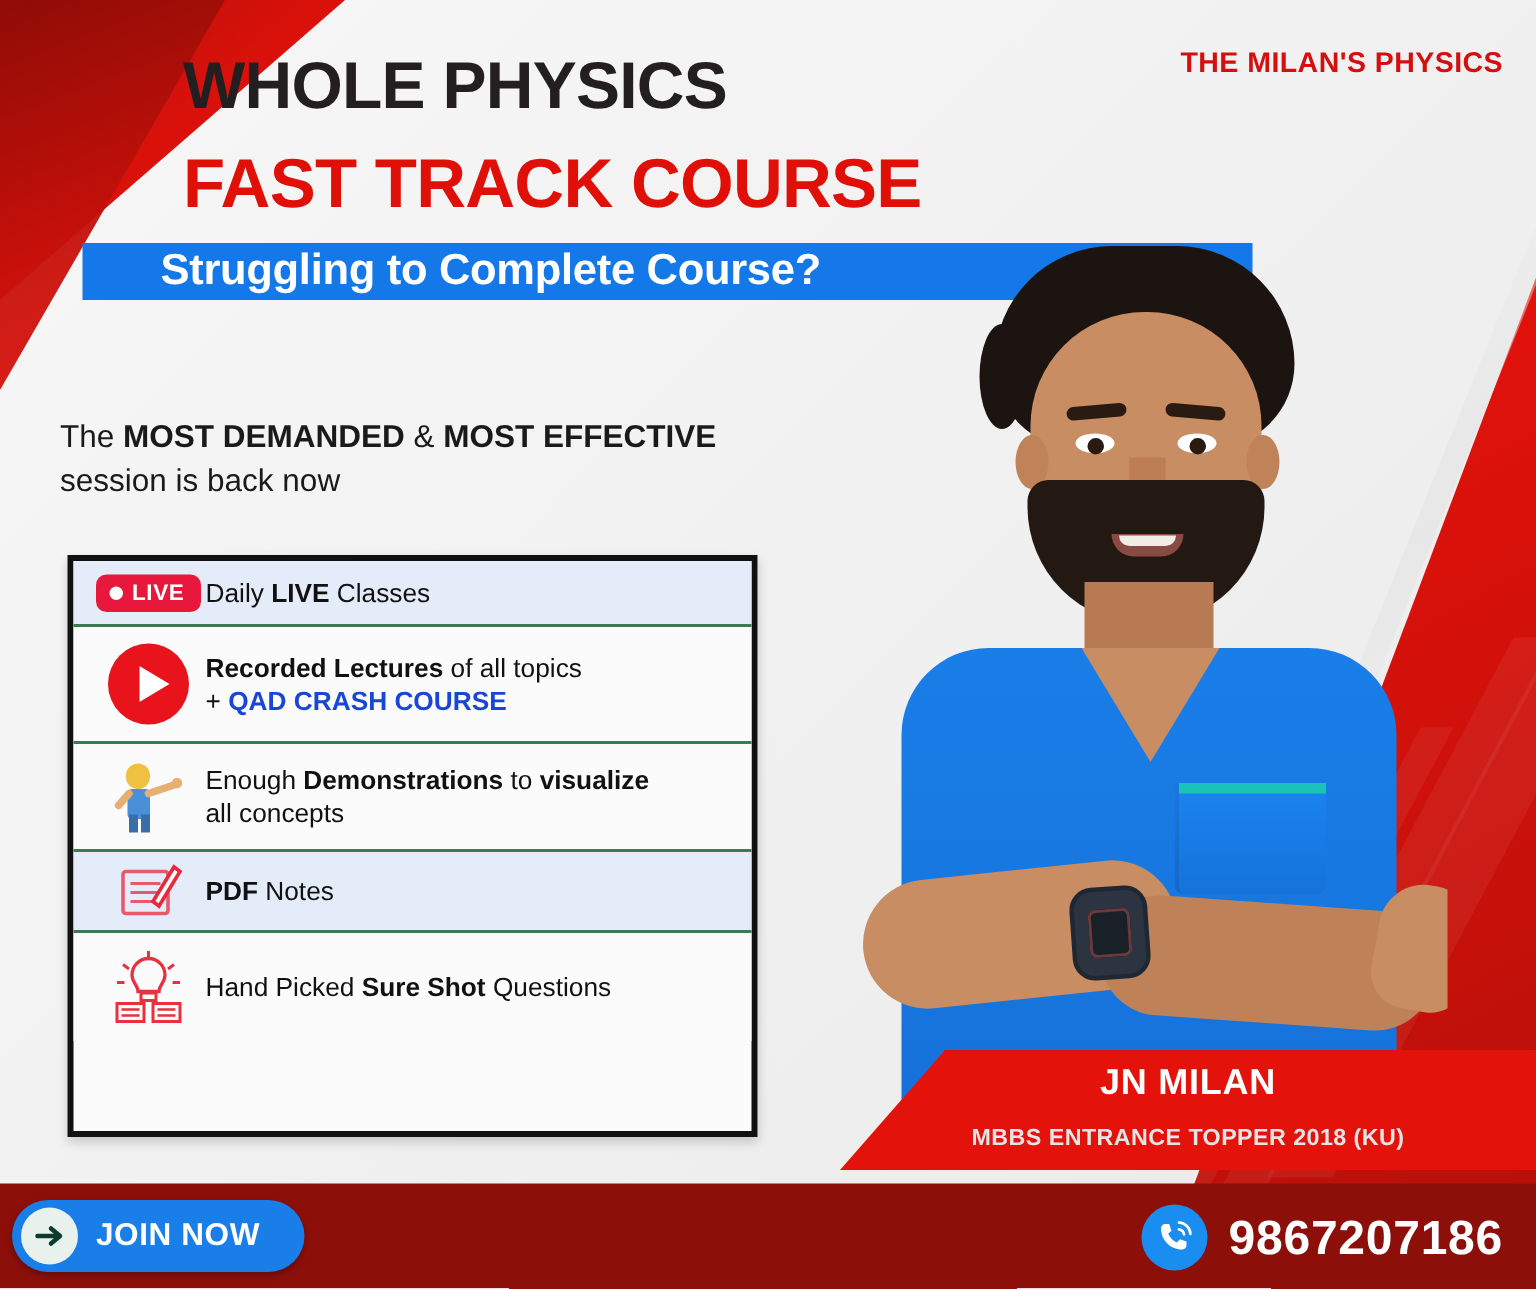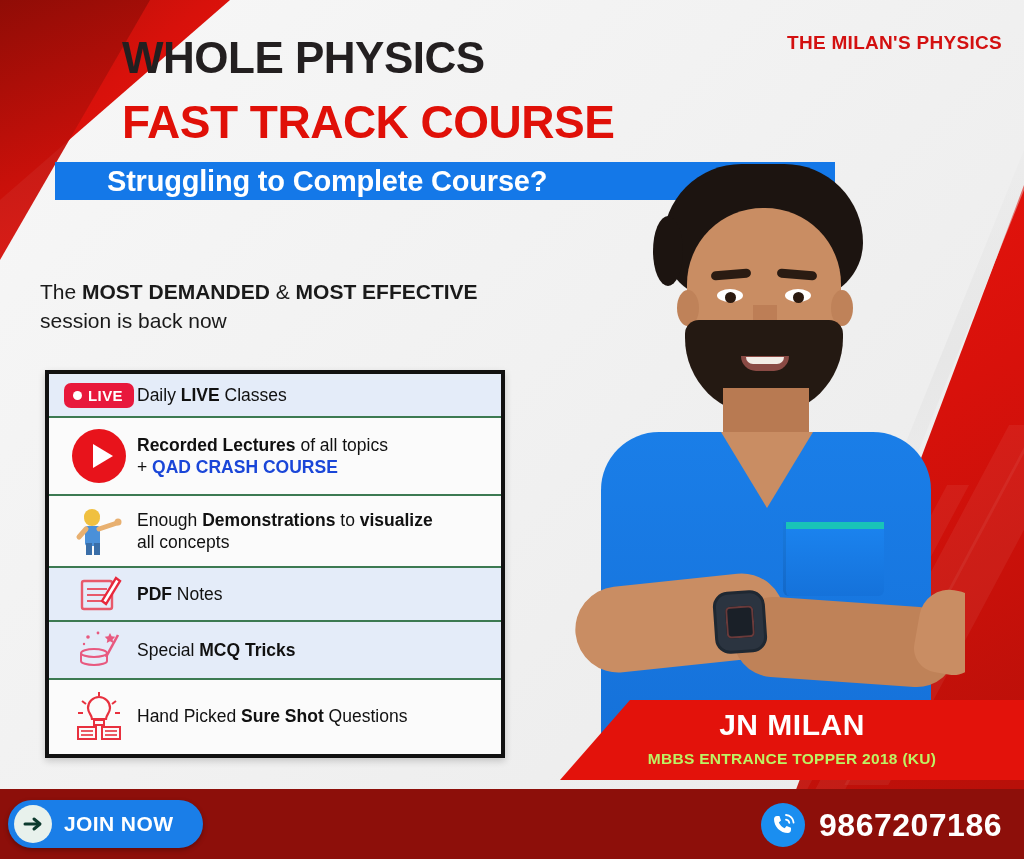--- a/index.html
+++ b/index.html
@@ -194,25 +194,25 @@
   }
 
   
   .name-banner{
     position:absolute;left:560px;top:700px;width:464px;height:80px;
     background:#e3120b;
     clip-path:polygon(70px 0,464px 0,464px 80px,0 80px);
   }
   .name-banner .nm{
     position:absolute;left:0;right:0;top:8px;text-align:center;
-    color:#ffffff;font-size:30px;font-weight:bold;letter-spacing:.5px;
+    color:#ffffff;font-size:24px;font-weight:bold;letter-spacing:.5px;
   }
   .name-banner .sub{
     position:absolute;left:0;right:0;top:50px;text-align:center;
-    color:#bef264;font-size:15.5px;font-weight:bold;letter-spacing:.3px;
+    color:#e5e5e5;font-size:15.5px;font-weight:bold;letter-spacing:.3px;
   }
 
   
   .bottom-bar{
     position:absolute;left:0;bottom:0;width:1024px;height:70px;
     background:#8d0f0a;
   }
   .join-btn{
     position:absolute;left:8px;top:11px;height:48px;
     display:flex;align-items:center;gap:12px;
@@ -316,36 +316,20 @@
           <line x1="11" y1="24" x2="31" y2="24" stroke="#e8596a" stroke-width="2"></line>
           <line x1="11" y1="30" x2="26" y2="30" stroke="#e8596a" stroke-width="2"></line>
           <path d="M26 30 L40 7 L44 10 L30 33 Z" fill="#ffffff" stroke="#e8283c" stroke-width="2.4"></path>
         </svg>
       </div>
       <div class="feat-text">
         <b>PDF</b><span> Notes</span>
       </div>
     </div>
 
-    <div class="feat-row alt" style="height:58px">
-      <div class="feat-icon">
-        <svg width="46" height="46" viewBox="0 0 46 46" aria-hidden="true">
-          <ellipse cx="18" cy="26" rx="13" ry="4" fill="none" stroke="#e8597f" stroke-width="2"></ellipse>
-          <path d="M5 26 v8 a13 4 0 0 0 26 0 v-8" fill="none" stroke="#e8597f" stroke-width="2"></path>
-          <line x1="30" y1="30" x2="42" y2="8" stroke="#e8597f" stroke-width="2.6"></line>
-          <path d="M36 12 l2.2 4.4 4.8 .7 -3.5 3.4 .8 4.8 -4.3-2.3 -4.3 2.3 .8-4.8 -3.5-3.4 4.8-.7 z" fill="#e8597f" transform="translate(-2,-6) scale(.75) translate(12,4)"></path>
-          <circle cx="12" cy="10" r="1.8" fill="#e8597f"></circle>
-          <circle cx="22" cy="6" r="1.4" fill="#e8597f"></circle>
-          <circle cx="8" cy="17" r="1.2" fill="#e8597f"></circle>
-        </svg>
-      </div>
-      <div class="feat-text">
-        <span>Special </span><b>MCQ Tricks</b>
-      </div>
-    </div>
 
     <div class="feat-row plain" style="height:72px">
       <div class="feat-icon">
         <svg width="50" height="50" viewBox="0 0 50 50" aria-hidden="true">
           <path d="M25 6 a11 11 0 0 1 11 11 c0 5-4 7-4 11 h-14 c0-4-4-6-4-11 a11 11 0 0 1 11-11 z" fill="none" stroke="#e8303e" stroke-width="2.2"></path>
           <rect x="20" y="29" width="10" height="5" fill="none" stroke="#e8303e" stroke-width="2"></rect>
           <line x1="25" y1="1" x2="25" y2="5" stroke="#e8303e" stroke-width="2"></line>
           <line x1="8" y1="10" x2="12" y2="13" stroke="#e8303e" stroke-width="2"></line>
           <line x1="42" y1="10" x2="38" y2="13" stroke="#e8303e" stroke-width="2"></line>
           <line x1="4" y1="22" x2="9" y2="22" stroke="#e8303e" stroke-width="2"></line>

